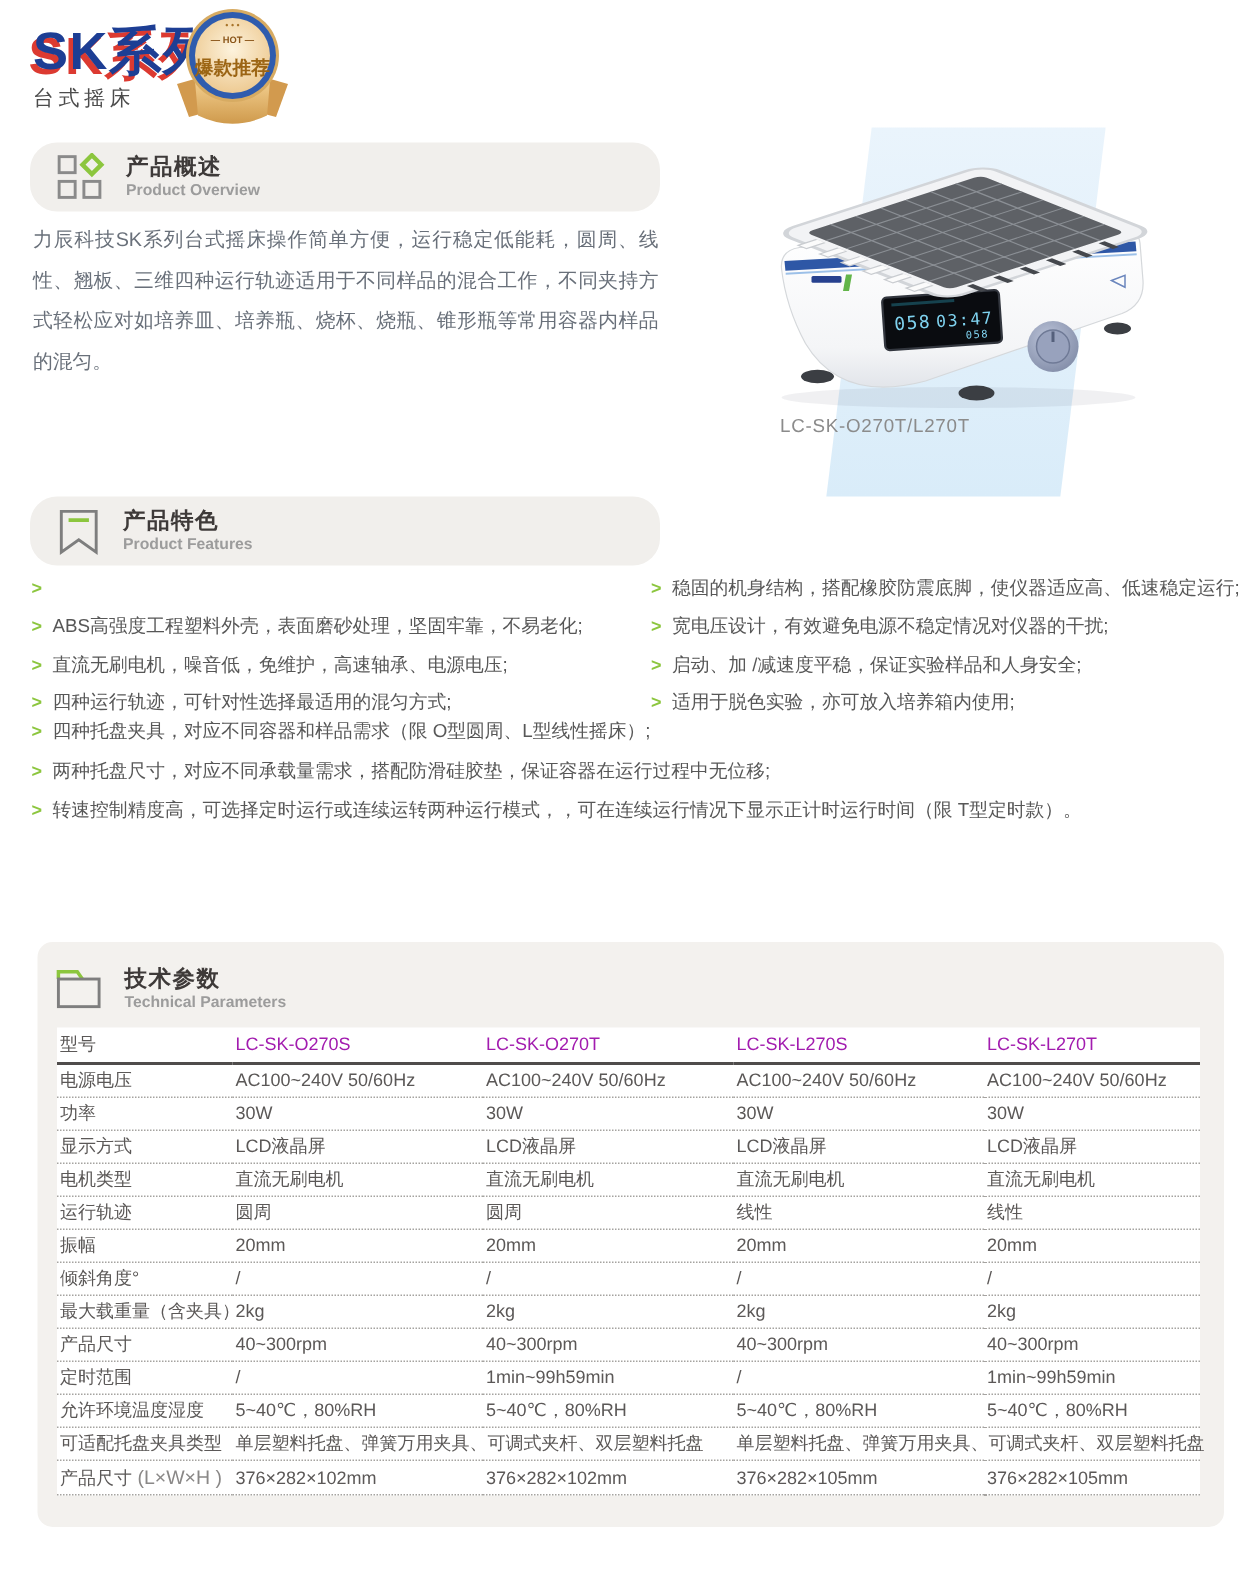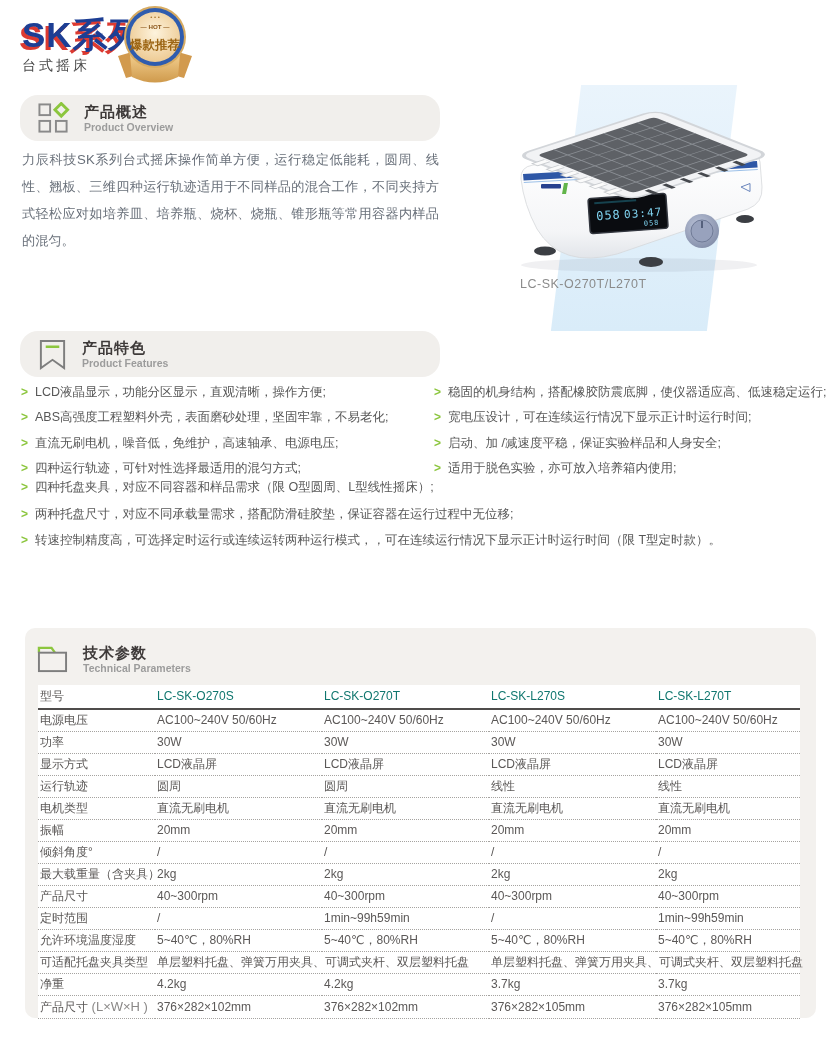--- a/index.html
+++ b/index.html
@@ -48,21 +48,21 @@
   .spec-card{position:absolute;left:25px;top:628px;width:791px;height:390px;
              background:#f3f1ee;border-radius:10px;}
   .spec-head{position:absolute;left:11px;top:15px;display:flex;align-items:center;}
   .spec-head .icon{margin-left:0;}
   table.spec{position:absolute;left:13px;top:57px;width:762px;border-collapse:collapse;
              background:#ffffff;table-layout:fixed;}
   table.spec th,table.spec td{font-weight:normal;text-align:left;font-size:12px;color:#5b5857;
              padding:4px 2px;line-height:13px;white-space:nowrap;
              border-bottom:1px dotted #a5a3a0;}
   table.spec thead th{padding:5px 2px;border-bottom:2px solid #4f4c4b;}
-  table.spec thead th.model{color:#0f766e;}
+  table.spec thead th.model{color:#a21caf;}
   .lbl-sub{font-size:13px;color:#8a8887;}
 
   
   .lcdtxt{font-family:"DejaVu Sans Mono","Liberation Mono",monospace;fill:#7fd2ef;letter-spacing:1px;}
 </style>
 </head>
 <body>
 
 <div class="page">
 
@@ -176,21 +176,20 @@
     </svg>
     <div class="sec-titles">
       <div class="sec-cn">产品特色</div>
       <div class="sec-en">Product Features</div>
     </div>
   </div>
 
   <ul class="feat" id="feat-left">
       <li>
         <span class="caret">&gt;</span>
-        <span>LCD液晶显示，功能分区显示，直观清晰，操作方便;</span>
       </li>
       <li>
         <span class="caret">&gt;</span>
         <span>ABS高强度工程塑料外壳，表面磨砂处理，坚固牢靠，不易老化;</span>
       </li>
       <li>
         <span class="caret">&gt;</span>
         <span>直流无刷电机，噪音低，免维护，高速轴承、电源电压;</span>
       </li>
       <li>
@@ -198,21 +197,21 @@
         <span>四种运行轨迹，可针对性选择最适用的混匀方式;</span>
       </li>
     </ul>
   <ul class="feat" id="feat-right">
       <li>
         <span class="caret">&gt;</span>
         <span>稳固的机身结构，搭配橡胶防震底脚，使仪器适应高、低速稳定运行;</span>
       </li>
       <li>
         <span class="caret">&gt;</span>
-        <span>宽电压设计，可在连续运行情况下显示正计时运行时间;</span>
+        <span>宽电压设计，有效避免电源不稳定情况对仪器的干扰;</span>
       </li>
       <li>
         <span class="caret">&gt;</span>
         <span>启动、加 /减速度平稳，保证实验样品和人身安全;</span>
       </li>
       <li>
         <span class="caret">&gt;</span>
         <span>适用于脱色实验，亦可放入培养箱内使用;</span>
       </li>
     </ul>
@@ -276,34 +275,34 @@
             <td>30W</td>
           </tr>
           <tr>
             <th>显示方式</th>
             <td>LCD液晶屏</td>
             <td>LCD液晶屏</td>
             <td>LCD液晶屏</td>
             <td>LCD液晶屏</td>
           </tr>
           <tr>
+            <th>电机类型</th>
+            <td>直流无刷电机</td>
+            <td>直流无刷电机</td>
+            <td>直流无刷电机</td>
+            <td>直流无刷电机</td>
+          </tr>
+          <tr>
             <th>运行轨迹</th>
             <td>圆周</td>
             <td>圆周</td>
             <td>线性</td>
             <td>线性</td>
           </tr>
           <tr>
-            <th>电机类型</th>
-            <td>直流无刷电机</td>
-            <td>直流无刷电机</td>
-            <td>直流无刷电机</td>
-            <td>直流无刷电机</td>
-          </tr>
-          <tr>
             <th>振幅</th>
             <td>20mm</td>
             <td>20mm</td>
             <td>20mm</td>
             <td>20mm</td>
           </tr>
           <tr>
             <th>倾斜角度°</th>
             <td>/</td>
             <td>/</td>
@@ -337,27 +336,20 @@
             <td>5~40℃，80%RH</td>
             <td>5~40℃，80%RH</td>
             <td>5~40℃，80%RH</td>
           </tr>
           <tr>
             <th>可适配托盘夹具类型</th>
             <td colspan="2">单层塑料托盘、弹簧万用夹具、可调式夹杆、双层塑料托盘</td>
             <td colspan="2">单层塑料托盘、弹簧万用夹具、可调式夹杆、双层塑料托盘</td>
           </tr>
           <tr>
-            <th>净重</th>
-            <td>4.2kg</td>
-            <td>4.2kg</td>
-            <td>3.7kg</td>
-            <td>3.7kg</td>
-          </tr>
-          <tr>
             <th>产品尺寸<span class="lbl-sub"> (L×W×H )</span></th>
             <td>376×282×102mm</td>
             <td>376×282×102mm</td>
             <td>376×282×105mm</td>
             <td>376×282×105mm</td>
           </tr>
         </tbody>
     </table>
   </div>
 

